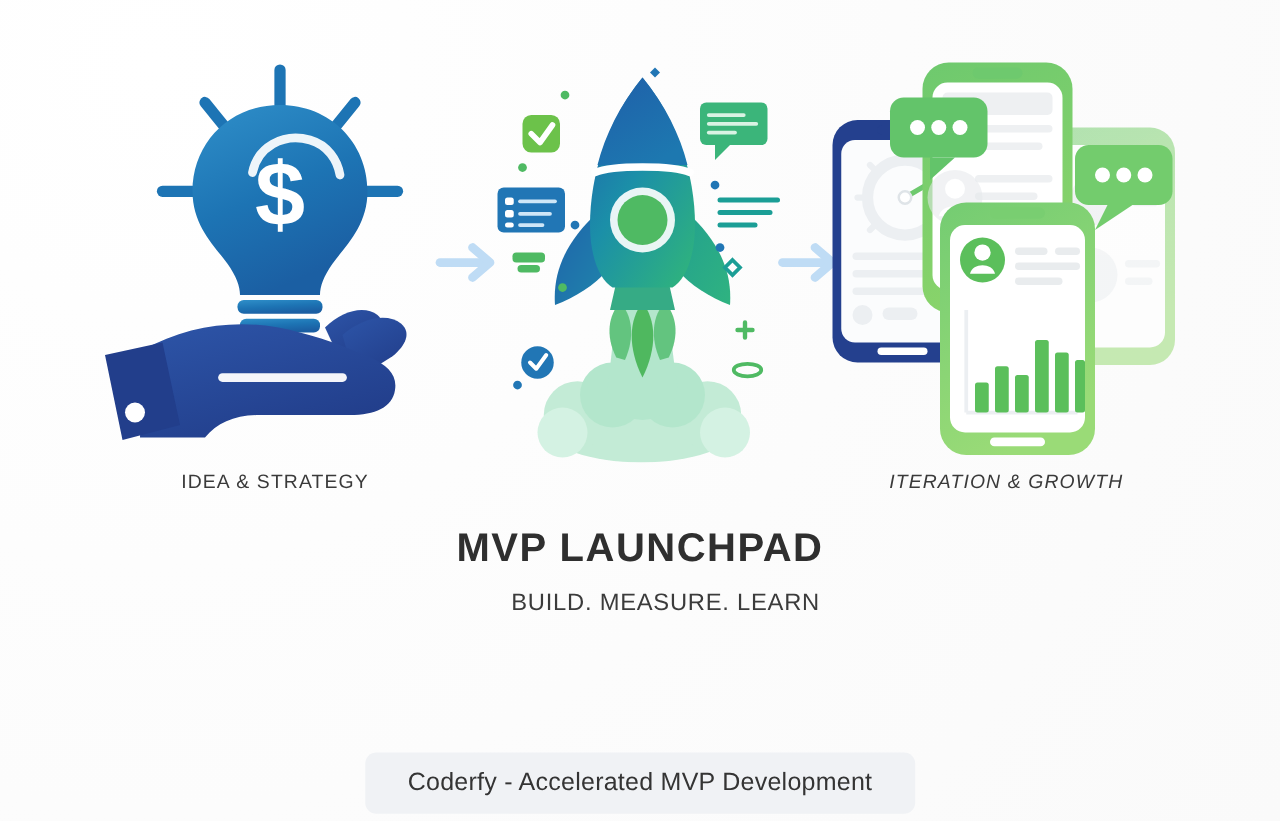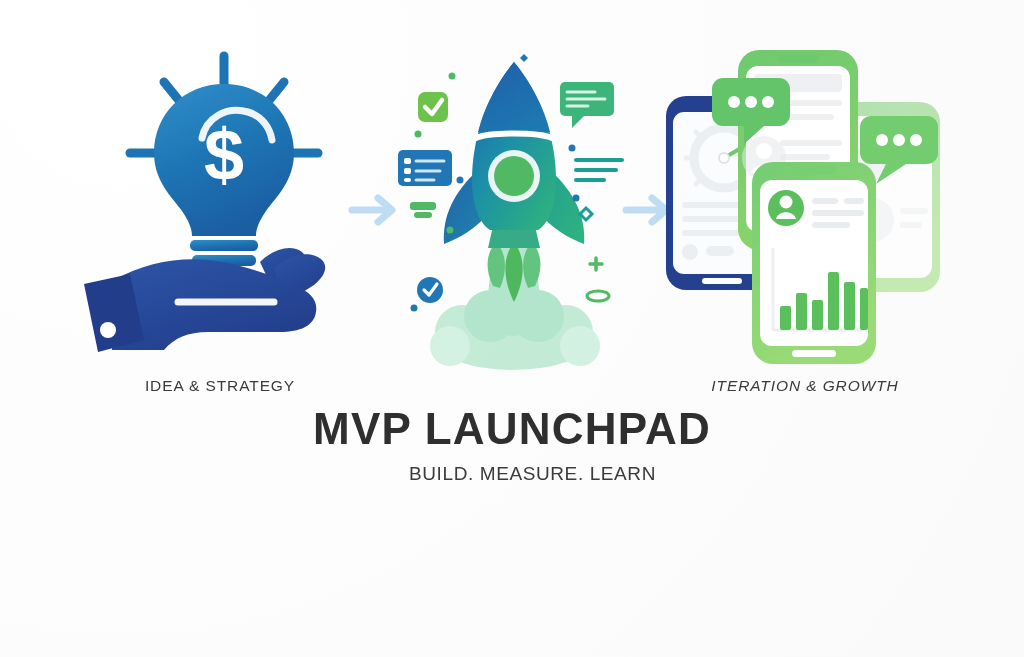--- a/index.html
+++ b/index.html
@@ -37,25 +37,25 @@
   #panel-rocket{left:390px;top:40px;width:246px;height:330px;}
   #panel-growth{left:660px;top:40px;width:290px;height:330px;font-style:italic;}
 
   .arrow{position:absolute;top:190px;}
   #arrow-1{left:346px;}
   #arrow-2{left:620px;}
 
   
   .titles{position:absolute;left:0;top:405px;width:1024px;text-align:center;}
   .brand-title{
-    font-size:44px;
+    font-size:32px;
     font-weight:bold;
     letter-spacing:1.2px;
     color:#2f2f2f;
-    margin:0;
+    margin:16px;
     line-height:1.1;
   }
   .brand-tagline{
     margin:10px 0 0 0;
     font-size:19px;
     letter-spacing:.6px;
     color:#3b3b3b;
     padding-left:41px;
   }
 
@@ -406,14 +406,15 @@
       <div class="panel-caption">ITERATION &amp; GROWTH</div>
     </div>
 
   </div>
 
   <div class="titles">
     <h1 class="brand-title">MVP LAUNCHPAD</h1>
     <p class="brand-tagline">BUILD. MEASURE. LEARN</p>
   </div>
 
+  <div class="footer-pill">Coderfy - Accelerated MVP Development</div>
 
 </div>
 
 </body></html>

